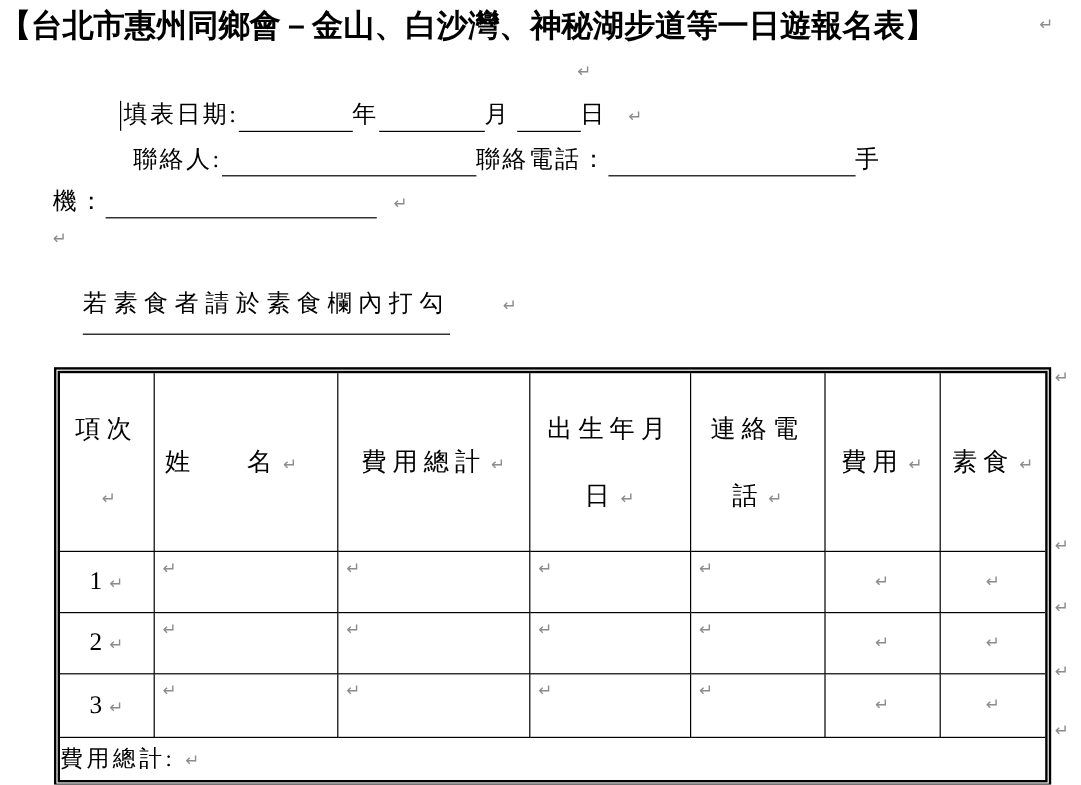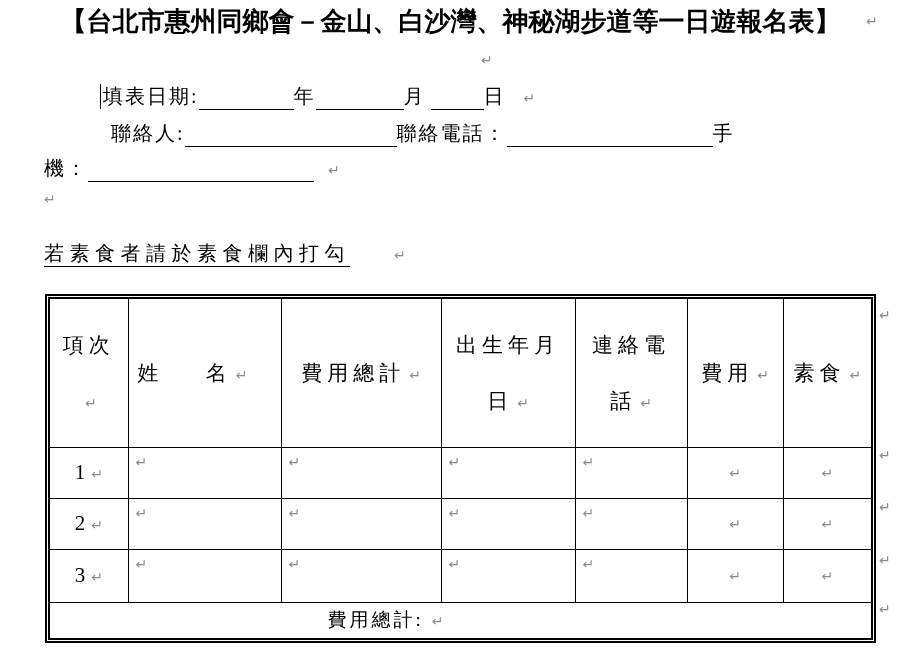--- a/index.html
+++ b/index.html
@@ -9,52 +9,52 @@
     font-family:"Liberation Serif","DejaVu Serif",serif; color:#000;
     overflow:hidden;
   }
   .mark {
     color:#8c8c8c; font-family:"DejaVu Sans",sans-serif;
     font-size:14px; line-height:14px;
   }
   .abs { position:absolute; }
 
   
-  .title-line { top:6px; left:0; width:901px; text-align:center;
+  .title-line { top:6px; left:0; width:901px; text-align:left;
     font-size:26px; font-weight:bold; line-height:32px; white-space:nowrap; }
   .title-mark { top:14px; left:866px; }
 
   
   .bodyline { font-size:20px; line-height:27px; letter-spacing:2px; white-space:nowrap; }
   .caret { top:84px; left:100px; width:1px; height:25px; background:#000; }
   .blank { display:inline-block; border-bottom:1px solid #000; height:23px; vertical-align:bottom; }
   .mk-inline { display:inline-block; vertical-align:baseline; }
 
   .date-line    { top:83px;  left:103px; }
   .contact-line { top:120px; left:111px; }
   .mobile-line  { top:155px; left:44px; }
   .empty1 { top:53px;  left:481px; }
   .empty2 { top:192px; left:44px; }
   .veg-line { top:240px; left:44px; font-size:20px; line-height:27px; white-space:nowrap; }
-  .veg-text { letter-spacing:5.5px; border-bottom:1px solid #000; padding-bottom:2px; }
+  .veg-text { letter-spacing:5.5px; border-bottom:1px solid #000; padding-bottom:14px;margin-left:25px; }
 
   
-  .table-wrap { top:294px; left:45px; border:5px double #000; background:#fff; }
+  .table-wrap { top:306px; left:45px; border:5px double #000; background:#fff; }
   table { border-collapse:collapse; border:hidden; table-layout:fixed; width:821px; }
   th, td { border:1px solid #000; overflow:hidden; }
   th { font-weight:normal; font-size:21px; letter-spacing:5px;
        line-height:56px; text-align:center; vertical-align:middle; padding:0 5px; }
   th.th-name { text-align:left; padding-left:9px; word-spacing:32px;margin-left:42px; }
   tr.hdr { height:148px; }
   tr.r1 { height:51px; } tr.r2 { height:51px; } tr.r3 { height:53px; }
   tr.ft { height:36px; }
   td.num { text-align:center; vertical-align:middle; font-size:21px; }
   td.fill { text-align:left; vertical-align:top; padding:5px 0 0 7px; }
   td.mid { text-align:center; vertical-align:middle; }
-  td.total { text-align:center; padding-right:150px; font-size:19px;
+  td.total { text-align:left; padding-right:150px; font-size:19px;
              letter-spacing:3px; vertical-align:middle; }
   .num .mark { margin-left:6px; }
   th .mark { margin-left:4px; letter-spacing:0; }
   .total .mark { margin-left:8px; letter-spacing:0; }
 
   
   .rowend-hdr { top:308px; left:879px; }
   .rowend-r1  { top:448px; left:879px; }
   .rowend-r2  { top:500px; left:879px; }
   .rowend-r3  { top:553px; left:879px; }

